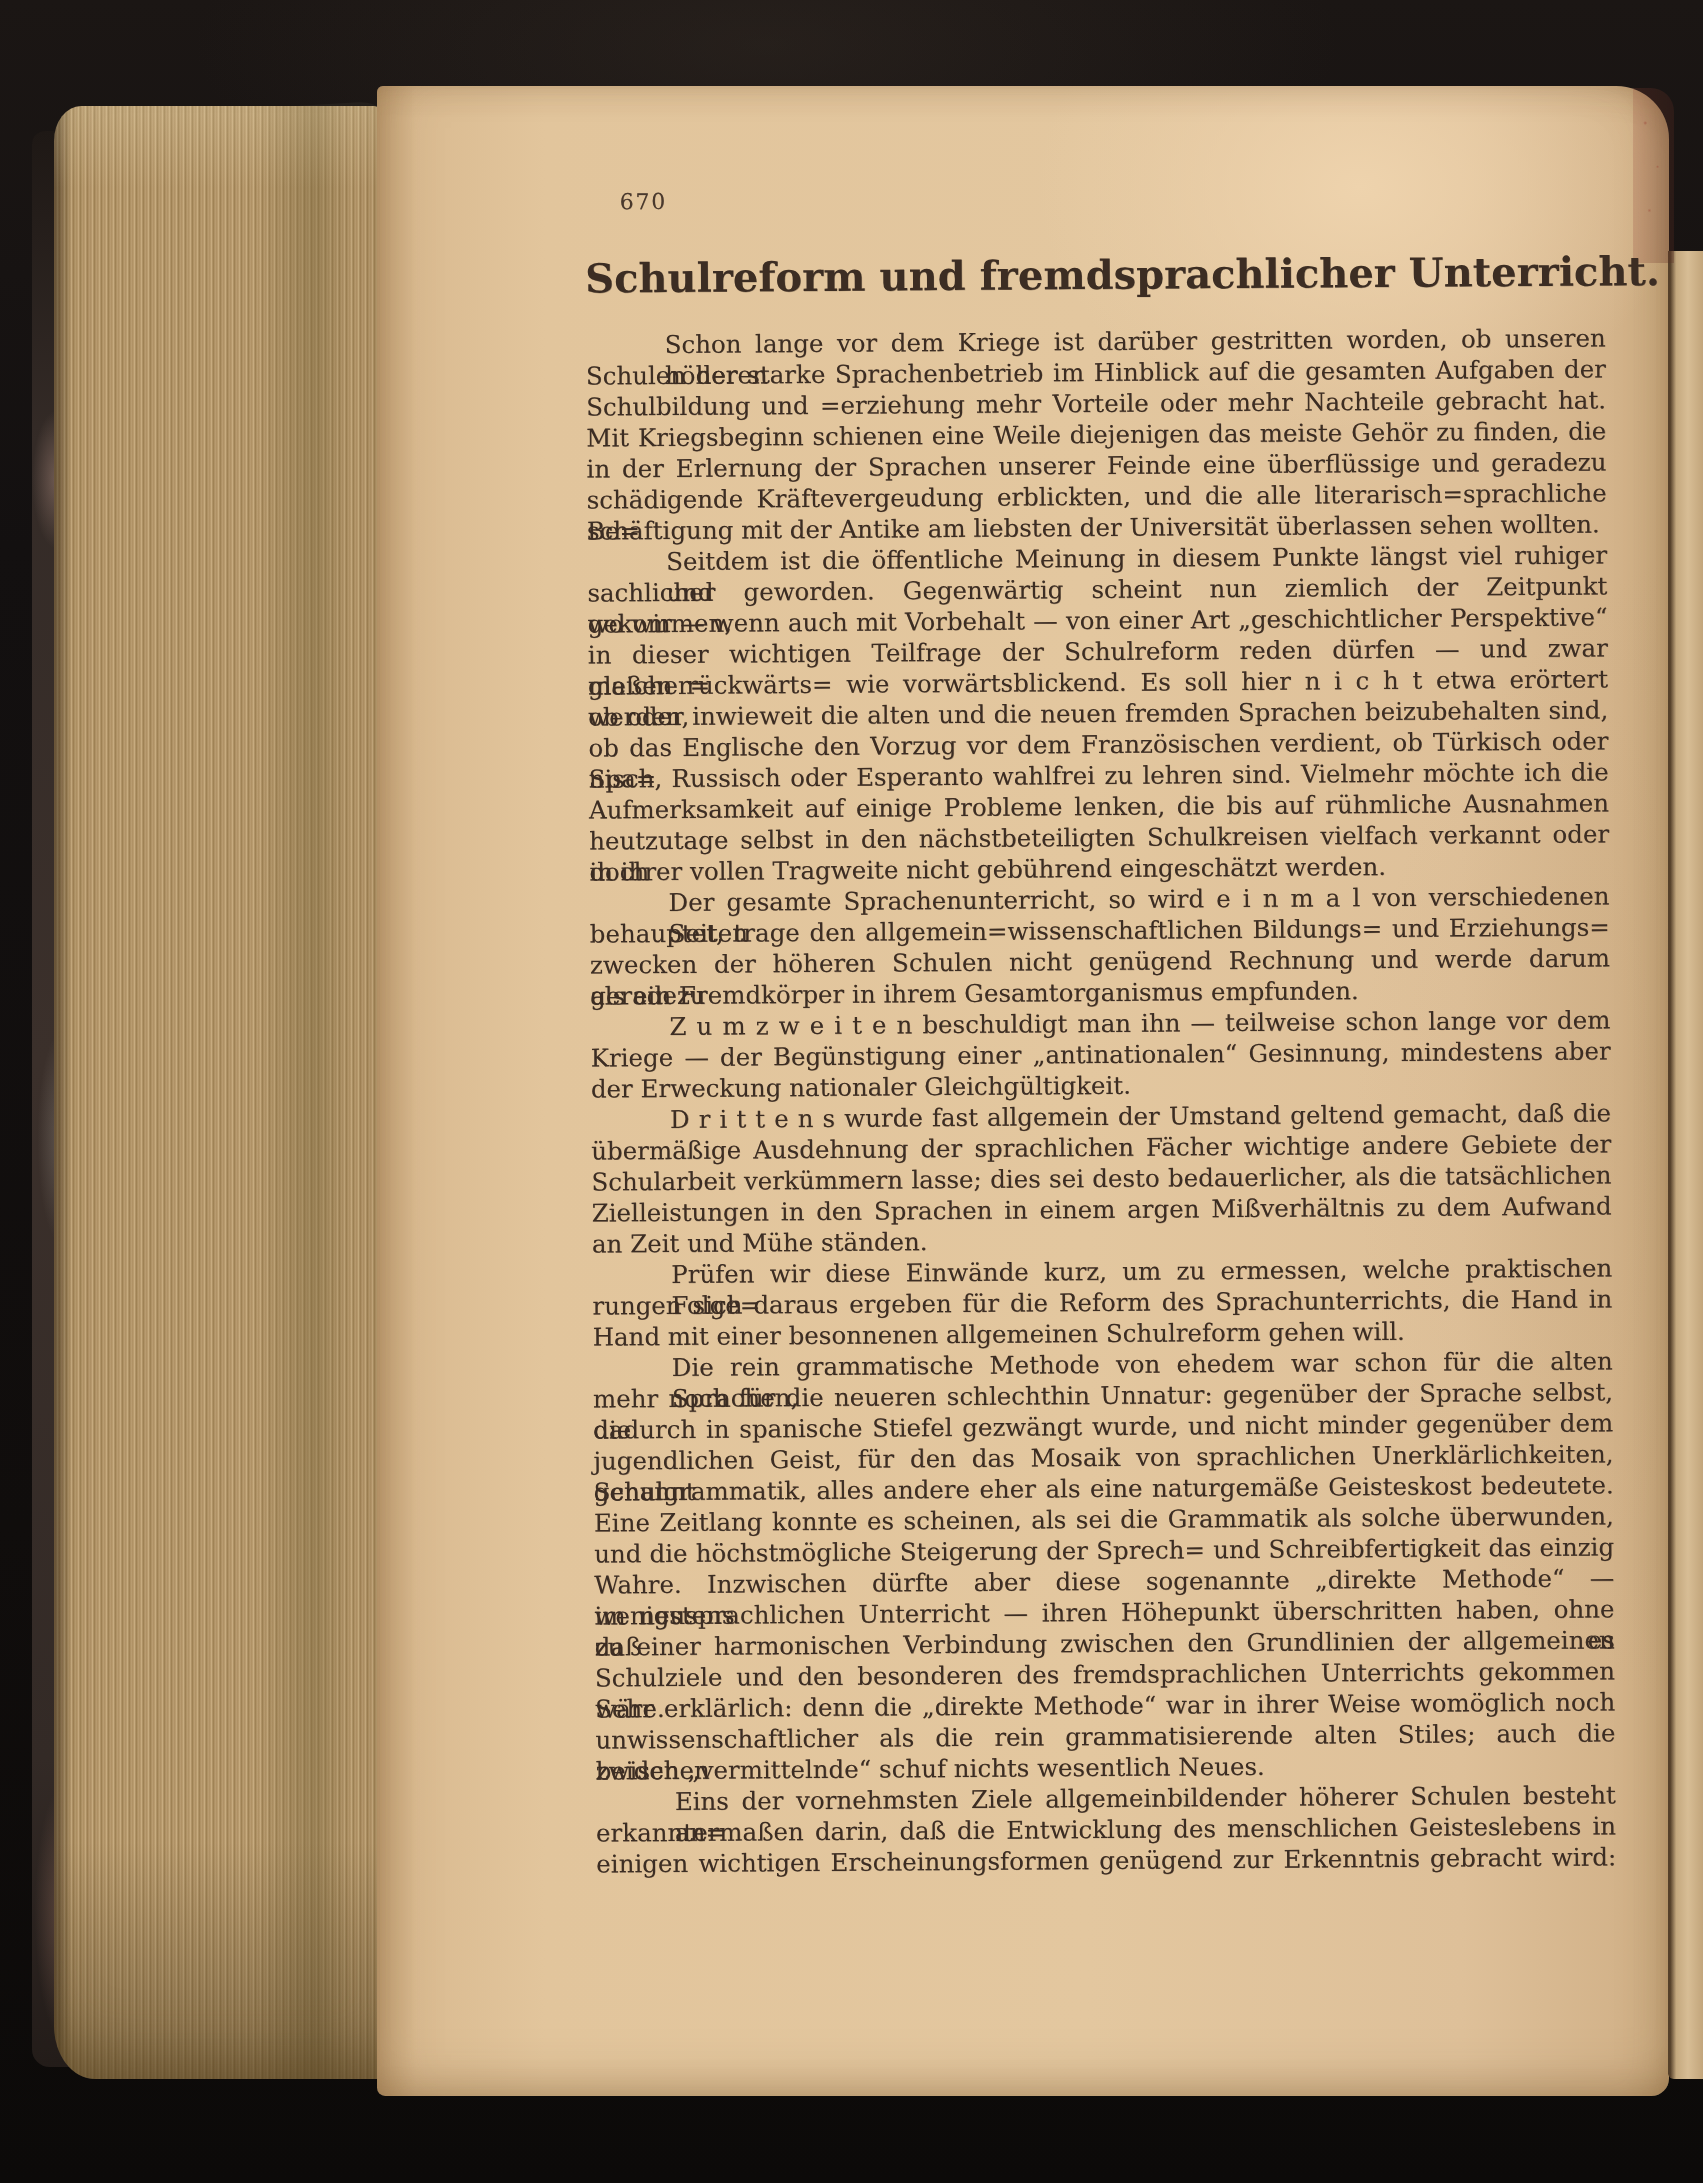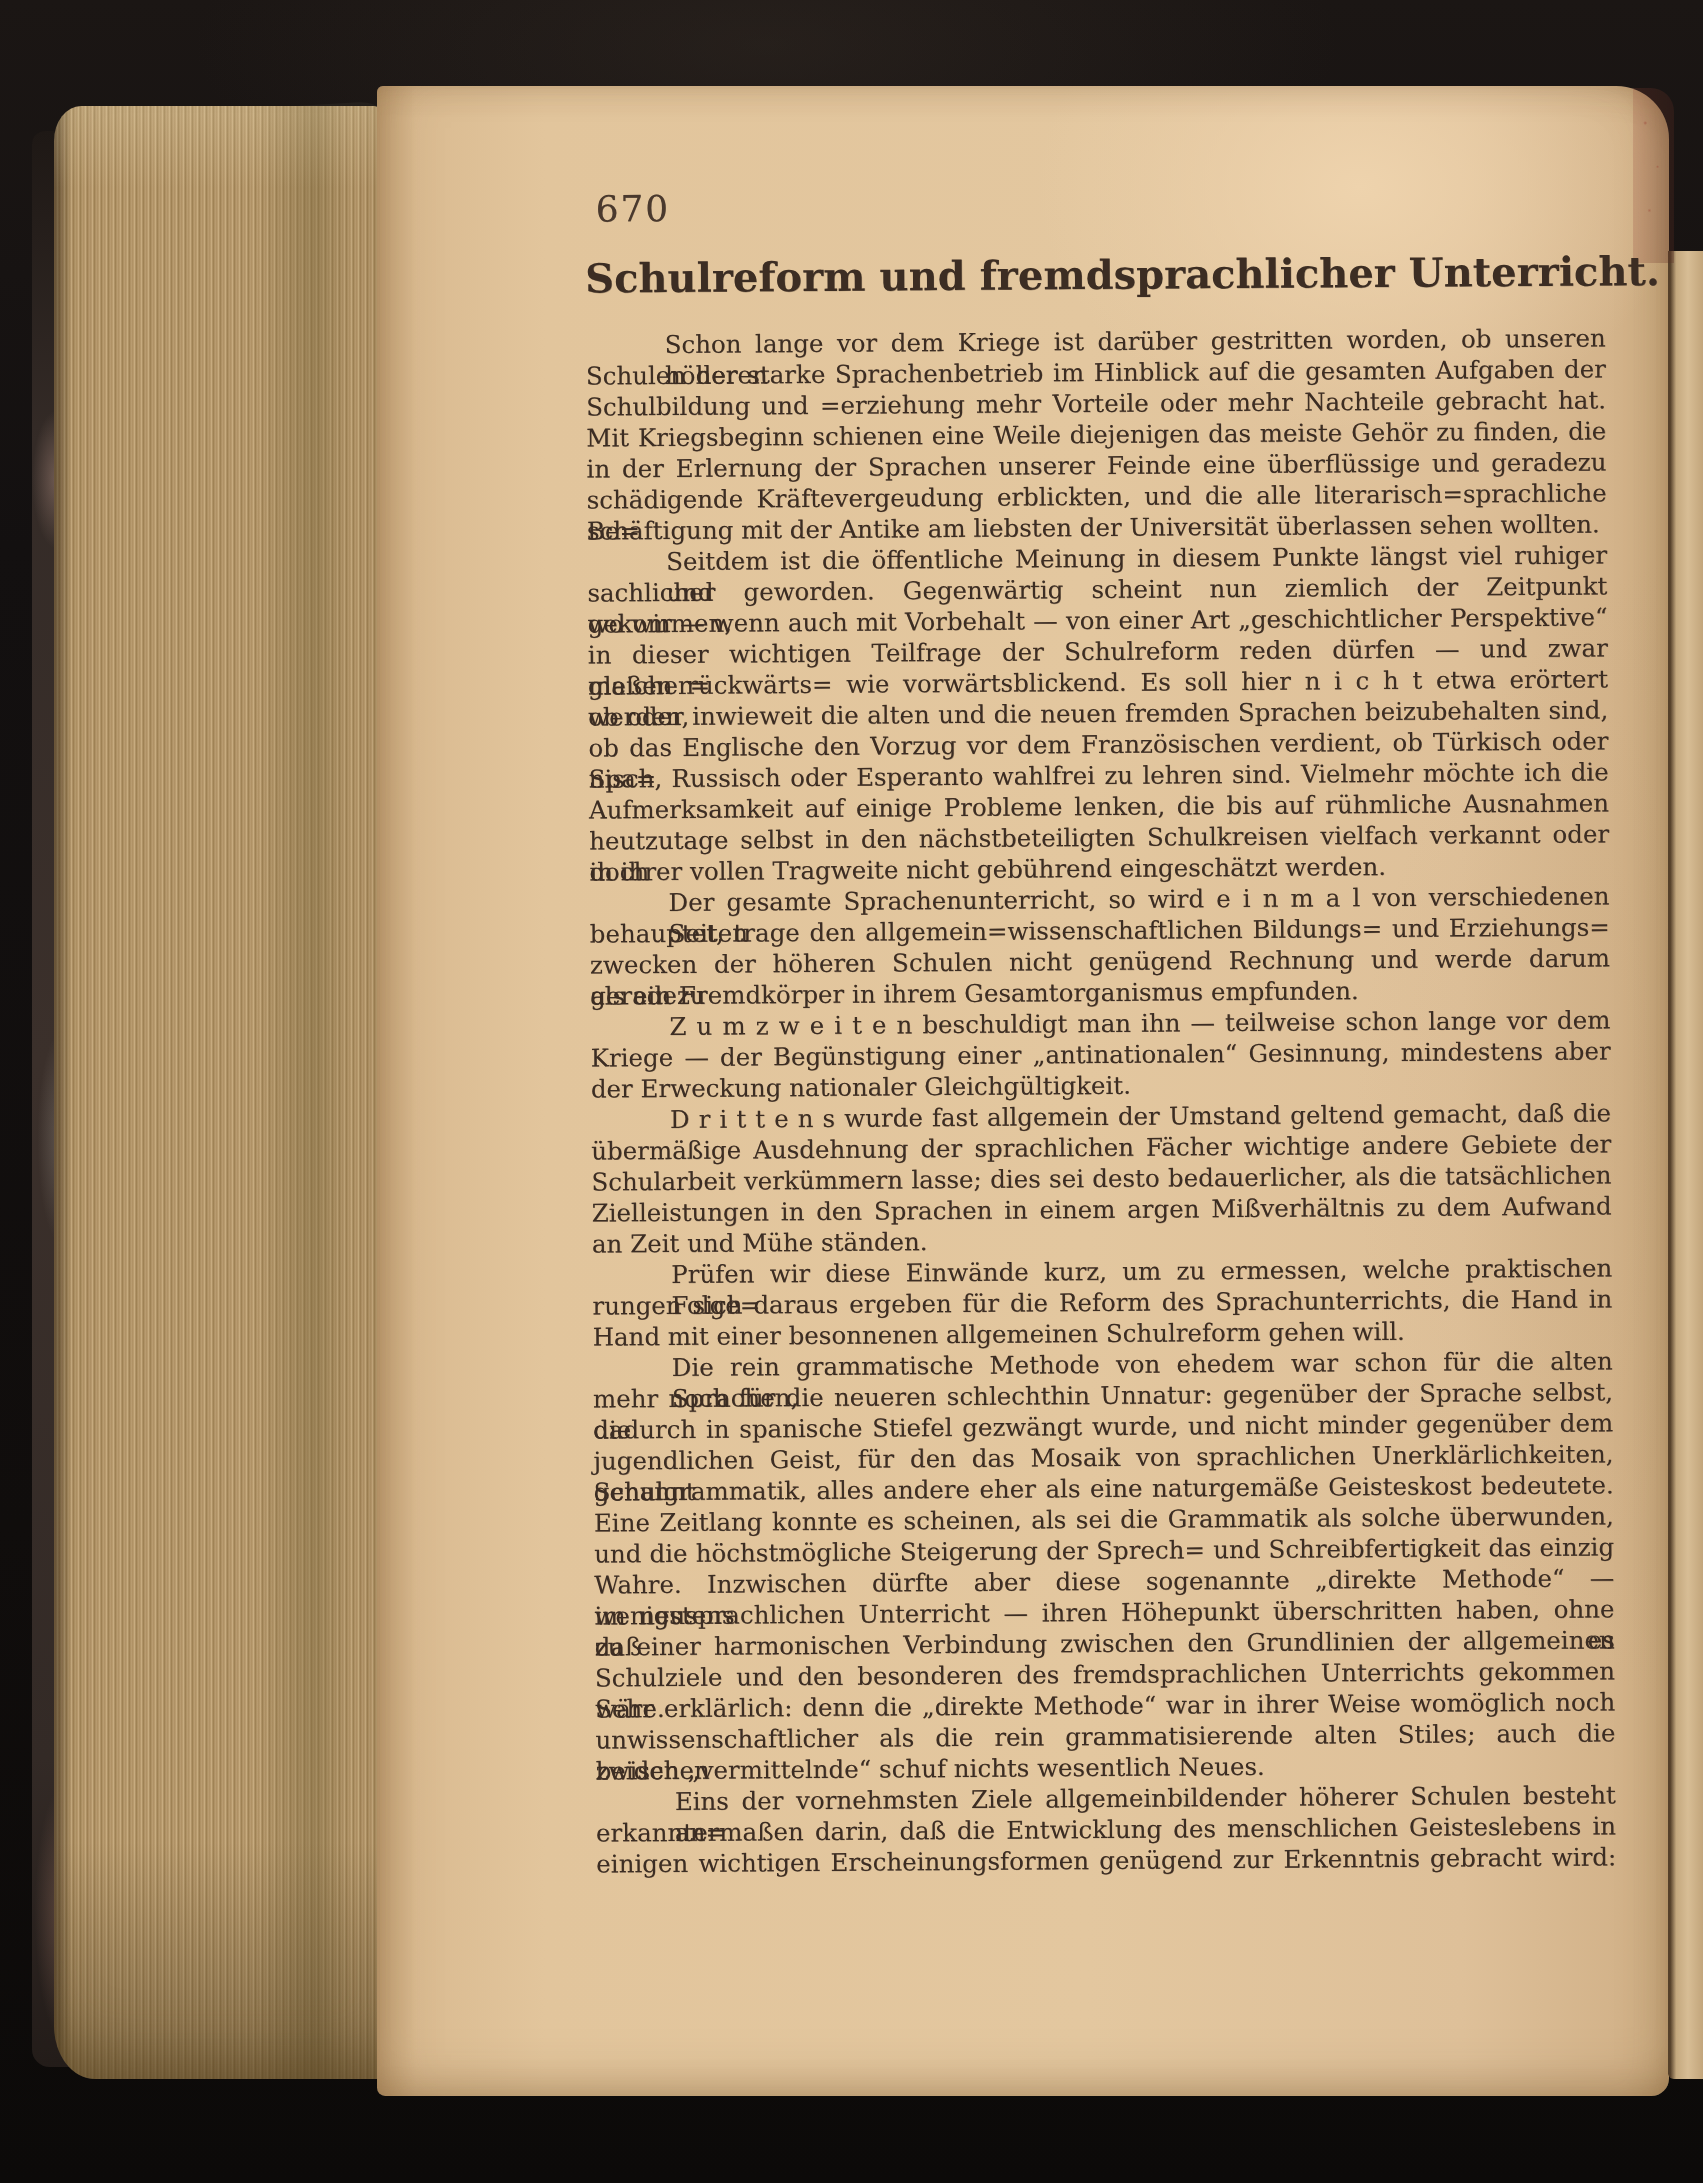--- a/index.html
+++ b/index.html
@@ -74,22 +74,22 @@
       radial-gradient(circle 2.9px at 40% 70%, rgba(156,62,50,.4), rgba(0,0,0,0) 70%),
       linear-gradient(90deg, rgba(150,70,55,.22), rgba(90,45,35,.30));
     border-radius:0 23.4px 0 0;
   }
   
   .text-layer{
     position:absolute;inset:0;color:var(--ink,#3c2d23);
     transform:rotate(-0.4deg);transform-origin:1098px 1110px;
   }
   .page-number{
-    position:absolute;left:602px;top:188px;
-    font-size:36px;line-height:1;letter-spacing:1.8px;color:var(--ink_soft,#4a392d);
+    position:absolute;left:626px;top:188px;
+    font-size:22px;line-height:1;letter-spacing:1.8px;color:var(--ink_soft,#4a392d);
     text-shadow:0.2px 0.2px 0 rgba(60,45,35,.45);
   }
   .title{
     position:absolute;left:591px;top:255px;width:1020px;margin:0;
     font-size:40px;line-height:1;font-weight:700;text-align:center;white-space:nowrap;
     color:var(--ink,#3c2d23);text-shadow:0.4px 0.4px 0 rgba(60,45,35,.35);
   }
   .body{
     position:absolute;left:591px;top:326px;width:1020px;
     font-size:24.5px;line-height:31px;

